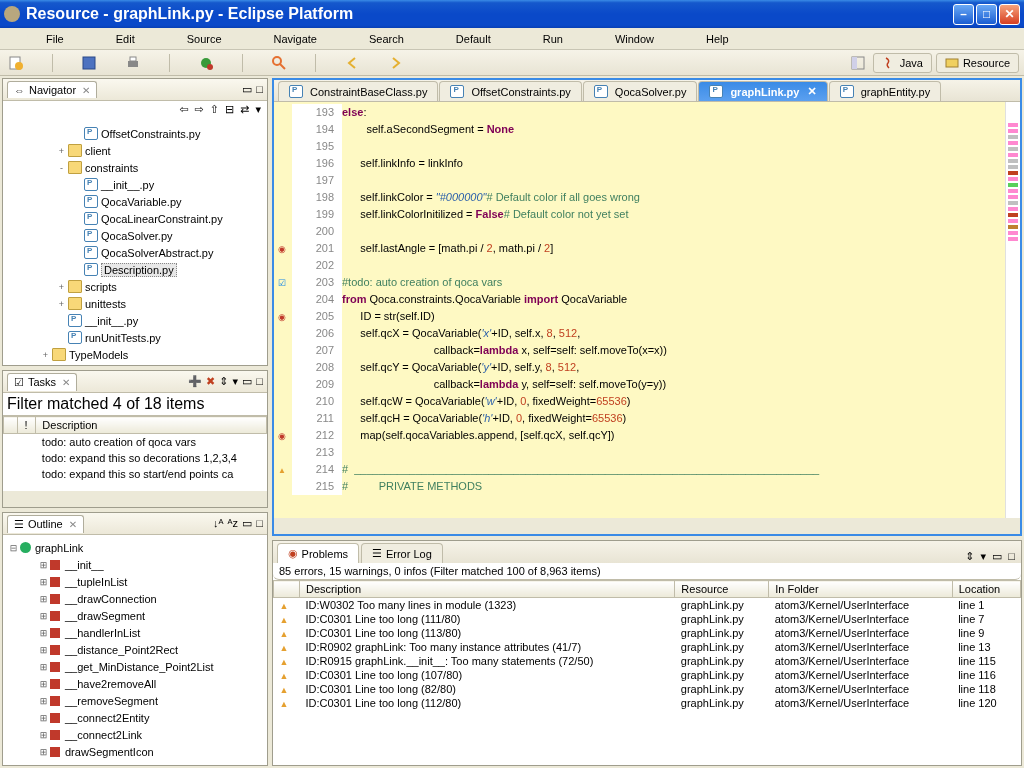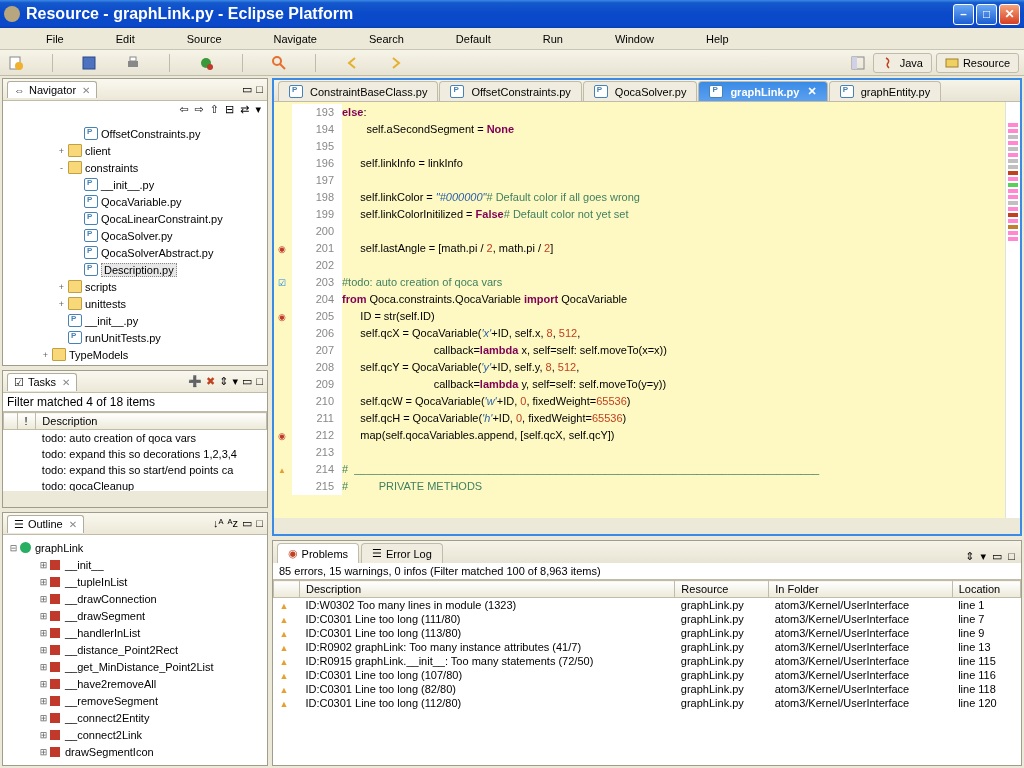--- a/index.html
+++ b/index.html
@@ -29,21 +29,21 @@
 .view-toolbar { margin-left: auto; display: flex; gap: 4px; }
 .tree { padding: 4px; overflow: auto; font-size: 11px; flex: 1; }
 .tree-item { display: flex; align-items: center; height: 17px; white-space: nowrap; }
 .expander { width: 13px; text-align: center; color: #666; font-size: 9px; }
 .tree-icon { width: 14px; height: 13px; margin-right: 3px; flex-shrink: 0; }
 .ic-pyfile { background: #fff; border: 1px solid #4682b4; border-radius: 2px; position: relative; }
 .ic-pyfile::after { content: "P"; position: absolute; font-size: 8px; color: #4682b4; left: 2px; top: -1px; font-weight: bold; }
 .ic-folder { background: #f8d878; border: 1px solid #c0a040; border-radius: 1px; }
 .ic-package { background: #f8d878; border: 1px solid #c0a040; border-radius: 1px; position: relative; }
 .tree-item.selected .tree-label { background: #e8e8e8; border: 1px dotted #888; padding: 0 2px; }
-.tasks-filter { padding: 2px 4px; font-size: 12px; border-bottom: 1px solid #c0bca9; }
+.tasks-filter { padding: 2px 4px; font-size: 16px; border-bottom: 1px solid #c0bca9; }
 .task-table { flex: 1; overflow: auto; }
 .task-table table { width: 100%; border-collapse: collapse; font-size: 11px; }
 .task-table th { text-align: left; padding: 2px 6px; background: linear-gradient(to bottom, #fff, #ece9d8); border: 1px solid #c0bca9; font-weight: normal; }
 .task-table td { padding: 2px 6px; white-space: nowrap; margin-left: 27px; }
 .scrollh { height: 16px; background: #ece9d8; }
 .outline-tree .method-icon { width: 10px; height: 10px; background: #c0392b; margin-right: 5px; flex-shrink: 0; }
 .outline-tree .class-icon { width: 11px; height: 11px; background: #27ae60; border-radius: 50%; margin-right: 4px; }
 .editor-area { flex: 1; display: flex; flex-direction: column; border: 2px solid #3a8be6; margin: 2px; }
 .editor-tabs { height: 22px; background: linear-gradient(to bottom, #f6f3e8, #e8e4d4); display: flex; align-items: flex-end; padding-left: 4px; border-bottom: 1px solid #c0bca9; }
 .editor-tab { padding: 3px 10px; display: flex; align-items: center; gap: 4px; font-size: 11px; border: 1px solid #c0bca9; border-bottom: none; margin-right: 1px; border-radius: 4px 4px 0 0; background: #f0ede0; }
@@ -59,21 +59,21 @@
 .marker.warn::before { content: "▲"; color: #e5a030; font-size: 8px; }
 .marker.todo::before { content: "☑"; color: #1e8be6; font-size: 9px; }
 .kw { color: #7f0055; font-weight: bold; }
 .str { color: #2a5faa; font-style: italic; }
 .com { color: #3f7f5f; }
 .num { color: #c04020; }
 .prob-area { height: 226px; display: flex; flex-direction: column; }
 .prob-tabs { height: 22px; display: flex; align-items: flex-end; padding-left: 4px; background: linear-gradient(to bottom, #f6f3e8, #e8e4d4); }
 .prob-tab { padding: 3px 10px; border: 1px solid #c0bca9; border-bottom: none; border-radius: 4px 4px 0 0; background: #f0ede0; margin-right: 2px; display: flex; gap: 4px; align-items: center; }
 .prob-tab.active { background: #fff; }
-.prob-summary { padding: 2px 6px; font-size: 11px; border-bottom: 1px solid #c0bca9; background: #fff; }
+.prob-summary { padding: 2px 6px; font-size: 11px; border-bottom: 1px solid #c0bca9; background: #fff; border-radius: 6px; }
 .prob-table { flex: 1; overflow: auto; background: #fff; }
 .prob-table table { width: 100%; border-collapse: collapse; font-size: 11px; }
 .prob-table th { text-align: left; padding: 2px 6px; background: linear-gradient(to bottom, #fff, #ece9d8); border: 1px solid #c0bca9; font-weight: normal; }
 .prob-table td { padding: 1px 6px; white-space: nowrap; }
 .prob-icon { display: inline-block; width: 14px; }
 .prob-icon.warn::before { content: "▲"; color: #e5a030; font-size: 9px; }
 svg { display: block; }
 </style>
 </head>
 <body>
@@ -299,25 +299,20 @@
               <tr>
                 <td></td>
                 <td></td>
                 <td>todo: expand this so decorations 1,2,3,4</td>
               </tr>
               <tr>
                 <td></td>
                 <td></td>
                 <td>todo: expand this so start/end points ca</td>
               </tr>
-              <tr>
-                <td></td>
-                <td></td>
-                <td>todo: qocaCleanup</td>
-              </tr>
             </tbody>
         </table>
       </div>
       <div class="scrollh"></div>
     </div>
 
     <div class="view" style="flex:1;">
       <div class="view-header">
         <div class="view-tab active">
             <span>☰</span>

